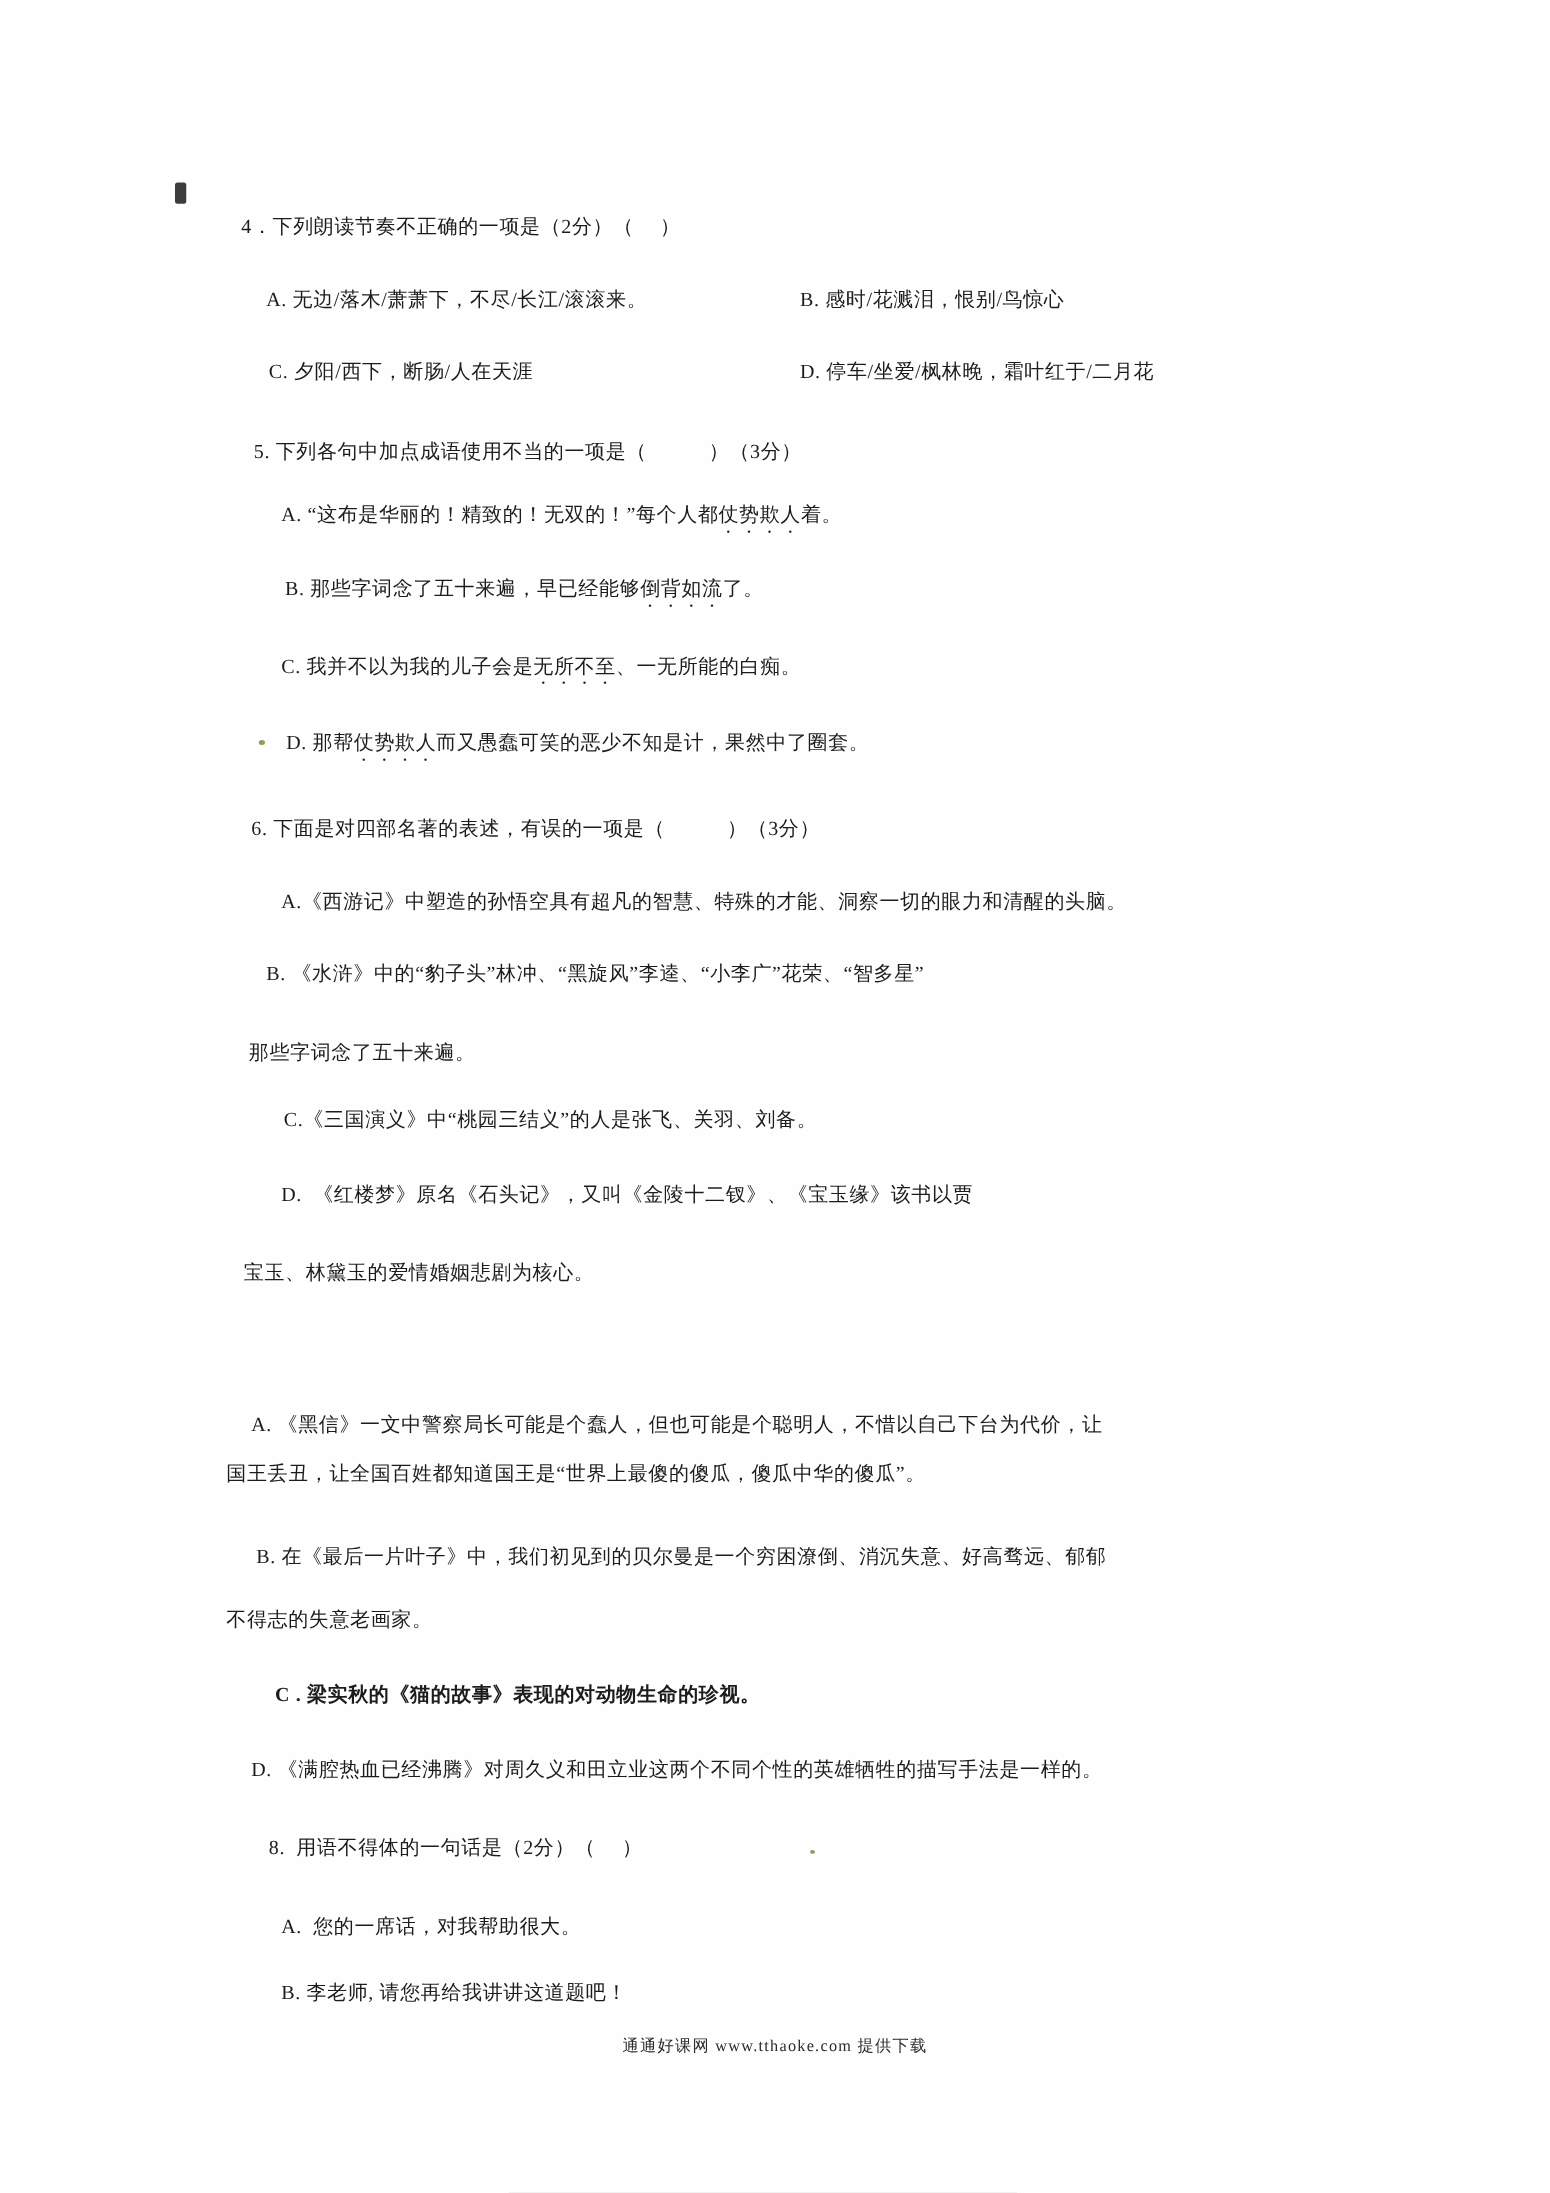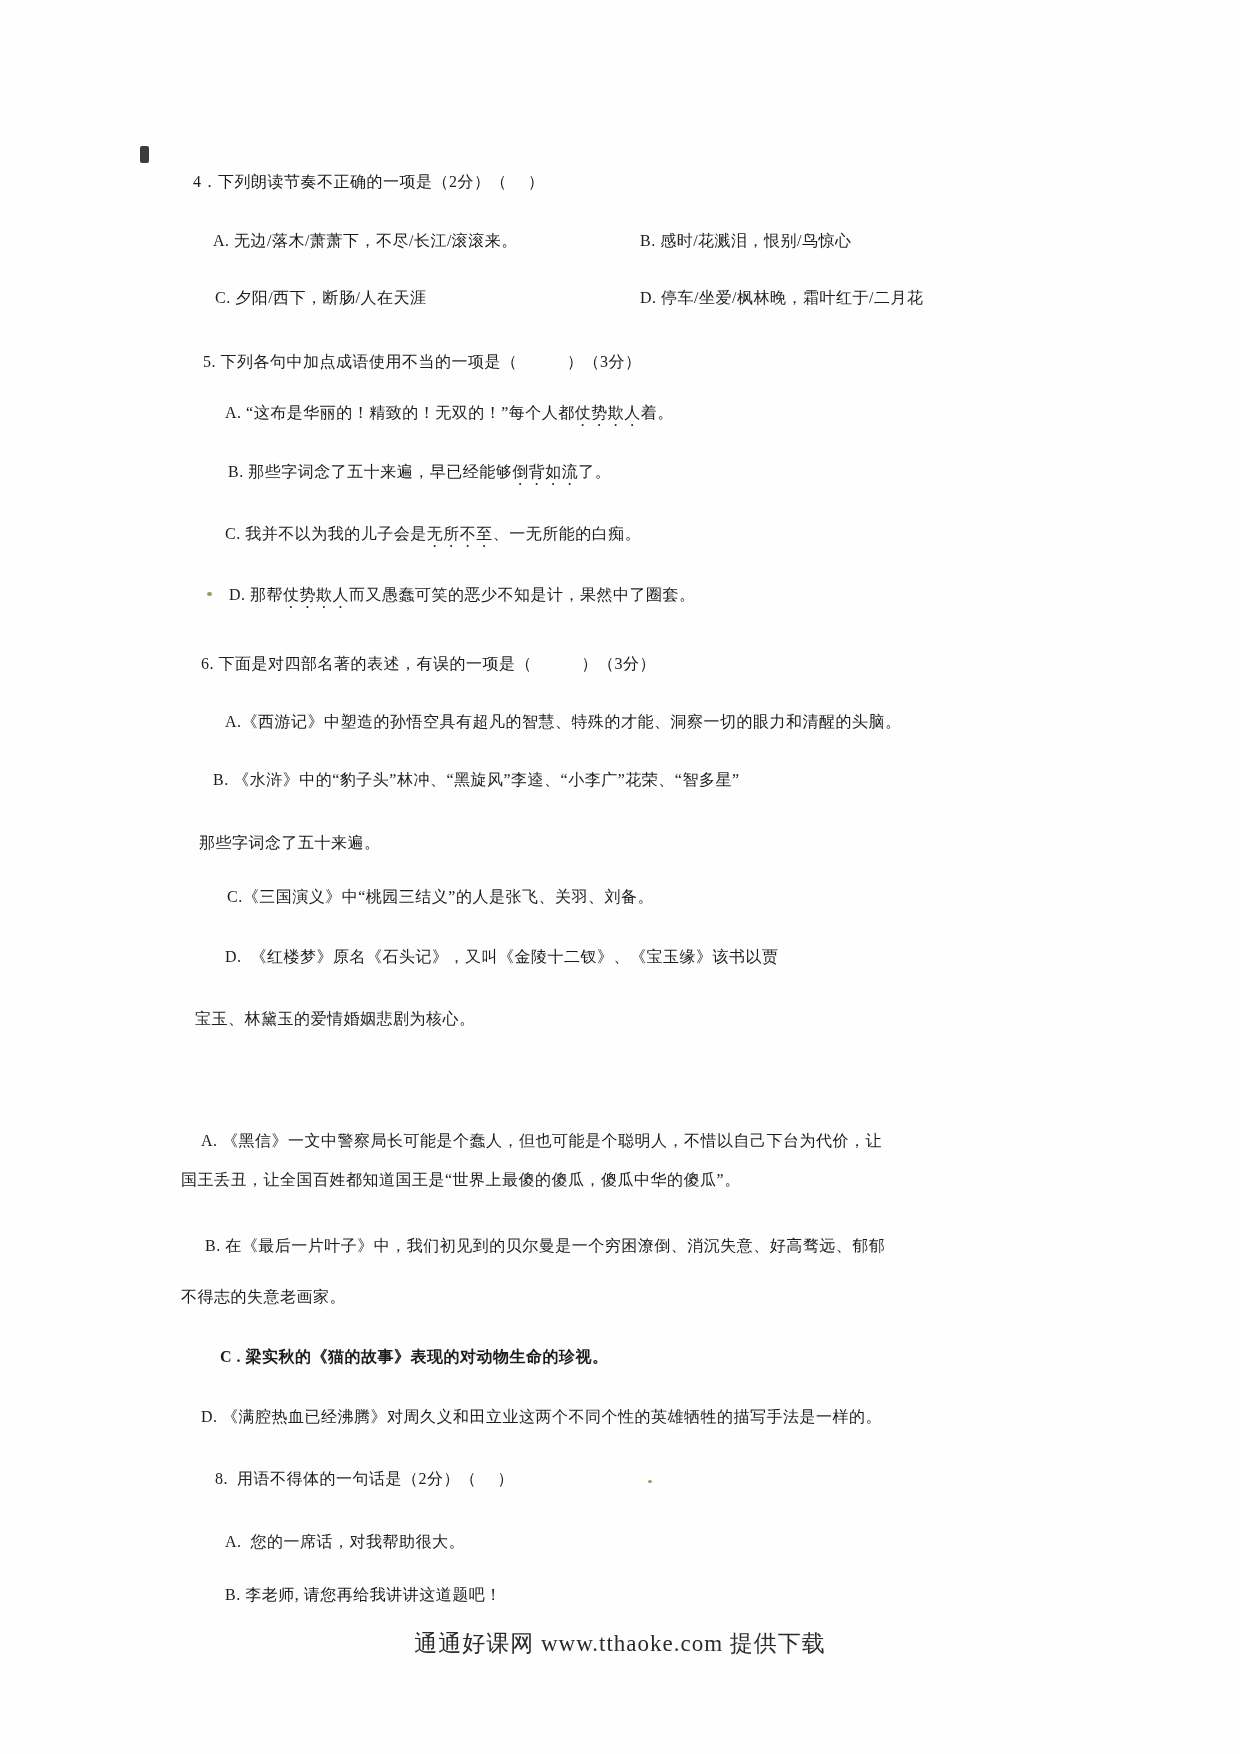--- a/index.html
+++ b/index.html
@@ -23,21 +23,21 @@
   .emph{
     -webkit-text-emphasis:filled dot;
     -webkit-text-emphasis-position:under right;
     text-emphasis:filled dot;
     text-emphasis-position:under right;
   }
   .footer{
     position:absolute;
     left:0;right:0;
     text-align:center;
-    font-size:23px;
+    font-size:13px;
     letter-spacing:1px;
     color:#2b2b2b;
     margin:0;
   }
   .smudge{
     position:absolute;
     background:#3c3c3c;
     border-radius:2px;
   }
   .dot-green{

